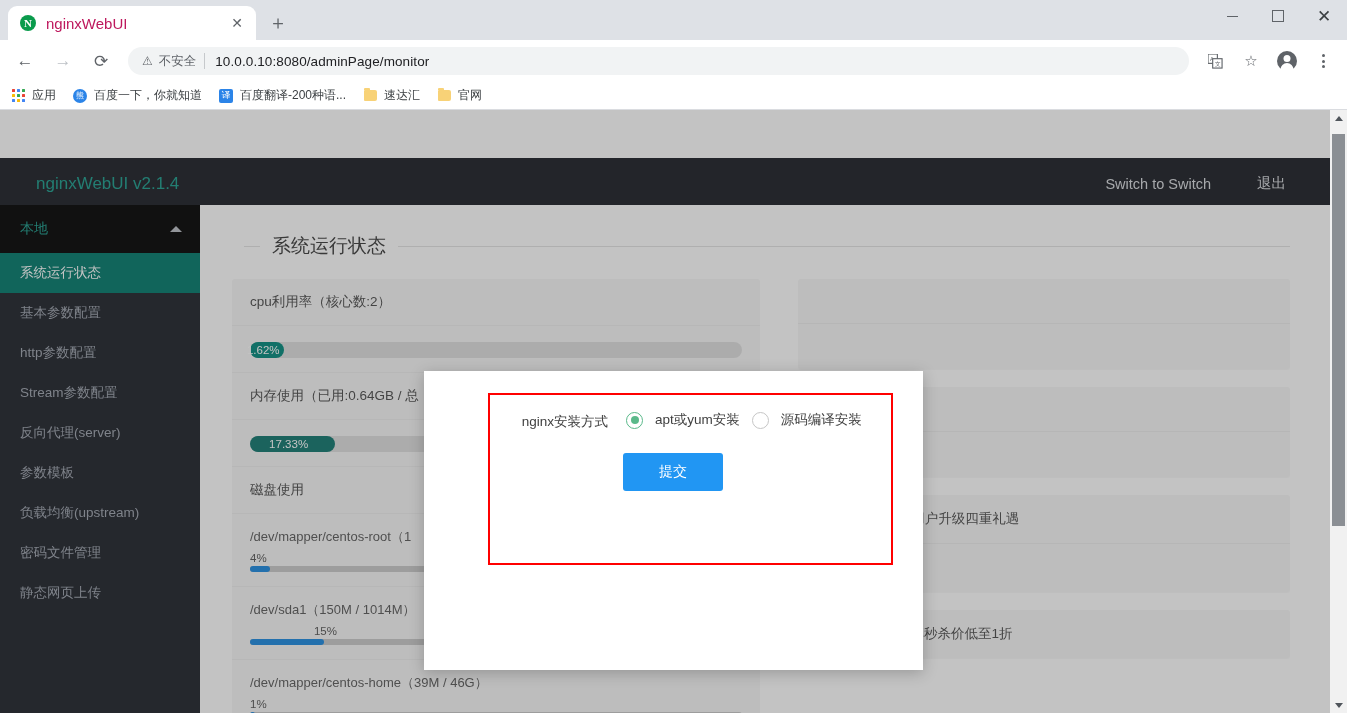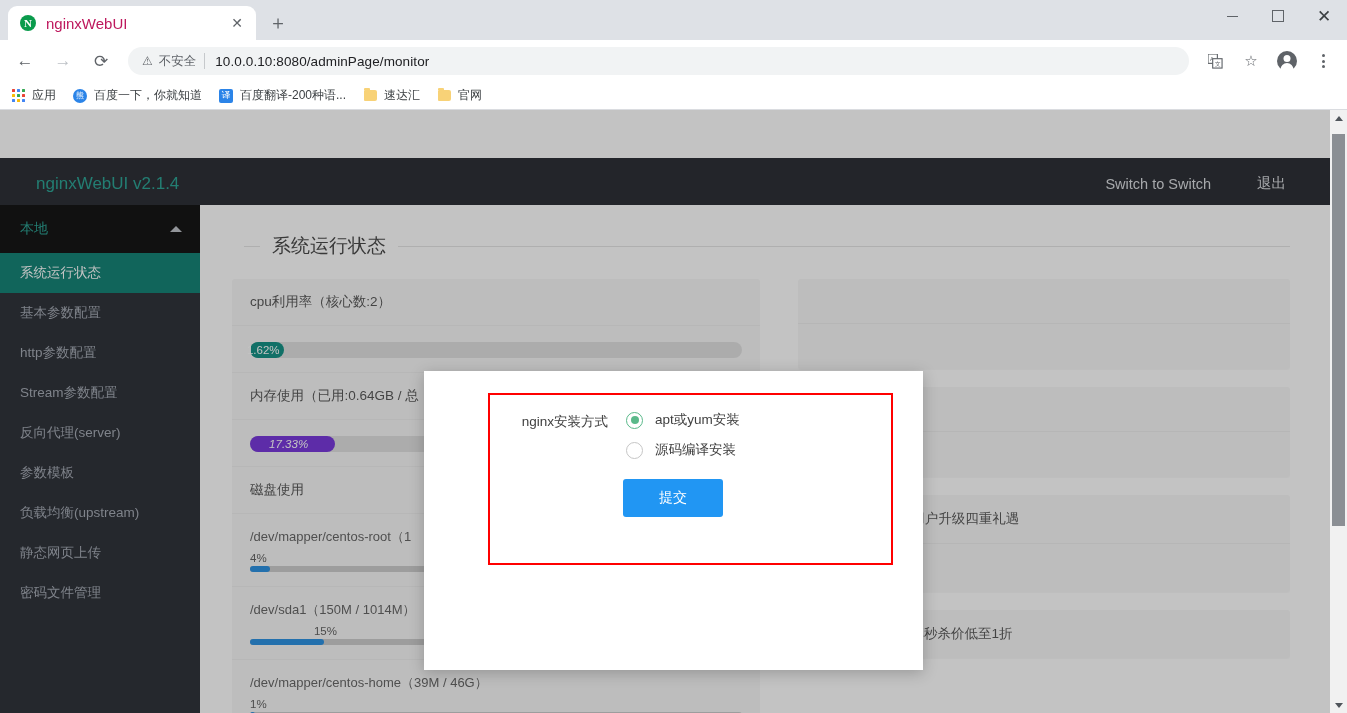--- a/index.html
+++ b/index.html
@@ -142,21 +142,21 @@
      box-shadow:0 1px 1px rgba(0,0,0,.03); }
   .card-row { padding:14px 18px; border-bottom:1px solid #eeeeee; }
   .card-row:last-child { border-bottom:none; }
   .stat-label { font-size:13.5px; color:#4a4a4a; }
   .bar-track { height:16px; background:#dfdfdf; border-radius:8px; position:relative;
      margin-top:2px;}
   .bar-fill { height:16px; border-radius:8px; display:flex; align-items:center;
      justify-content:center; padding-right:8px; color:#fff; font-size:11.5px;
      min-width:12px; }
   .bar-fill.teal { background:#00897b; }
-  .bar-fill.blue { background:#6d28d9;font-style:italic; }
+  .bar-fill.blue { background:#0f766e; }
 
   .disk-name { font-size:13px; color:#595959; margin-bottom:6px; }
   .disk-pct { font-size:11.5px; color:#555; margin-bottom:2px; }
   .thin-track { height:6px; background:#c9c9c9; border-radius:3px; }
   .thin-fill { height:6px; background:#1b88e0; border-radius:3px; }
 
   .ad-card { background:#f7f7f7; border-radius:3px; margin-bottom:18px;
      box-shadow:0 1px 1px rgba(0,0,0,.03); }
   .ad-row { padding:15px 18px; font-size:13.5px; color:#4a4a4a;
      border-bottom:1px solid #ededed; }
@@ -172,21 +172,21 @@
   }
   .modal-head { height:45px; background:#f8f8f8; border-bottom:1px solid #ececec;
     display:flex; align-items:center; padding-left:18px; gap:44px;}
   .modal-title { font-size:14px; color:#333; }
   .modal-subtitle { font-size:14.5px; color:#ff0000; font-weight:bold; }
   .modal-body { padding:22px 30px 0 64px; }
   .redbox { border:2px solid #ff0000; height:172px; padding:16px 0 0 0; }
   .form-row { display:flex; align-items:flex-start; padding-left:28px; }
   .form-label { font-size:13.5px; color:#3f3f3f; width:108px; flex:0 0 auto;
       line-height:22px; text-align:right; padding-right:18px;}
-  .radios { display:flex; flex-direction:column; gap:12px; }
+  .radios { display:flex; flex-direction:row; gap:12px; }
   .radio-line { display:flex; align-items:center; gap:12px; }
   .radio-dot { width:17px;height:17px;border-radius:50%;border:1px solid #c6c6c6;
      background:#fff; position:relative; flex:0 0 auto;}
   .radio-dot.checked { border-color:#5ab98a; }
   .radio-dot.checked::after { content:""; position:absolute; left:50%; top:50%;
      transform:translate(-50%,-50%); width:8px;height:8px;border-radius:50%;
      background:#5ab98a;}
   .radio-label { font-size:13.5px; color:#3f3f3f; }
   .submit-btn {
     margin:20px 0 0 133px; width:100px; height:38px; background:#2196f3;
@@ -335,24 +335,24 @@
           <div class="side-item">
               <span>反向代理(server)</span>
             </div>
           <div class="side-item">
               <span>参数模板</span>
             </div>
           <div class="side-item">
               <span>负载均衡(upstream)</span>
             </div>
           <div class="side-item">
+              <span>密码文件管理</span>
+            </div>
+          <div class="side-item">
               <span>静态网页上传</span>
-            </div>
-          <div class="side-item">
-              <span>密码文件管理</span>
             </div>
         </div>
 
         <div class="content">
 
           <div class="page-title-wrap">
             <div class="page-title">
               <span class="rule-left"></span>
               <span>系统运行状态</span>
               <span class="rule"></span>

